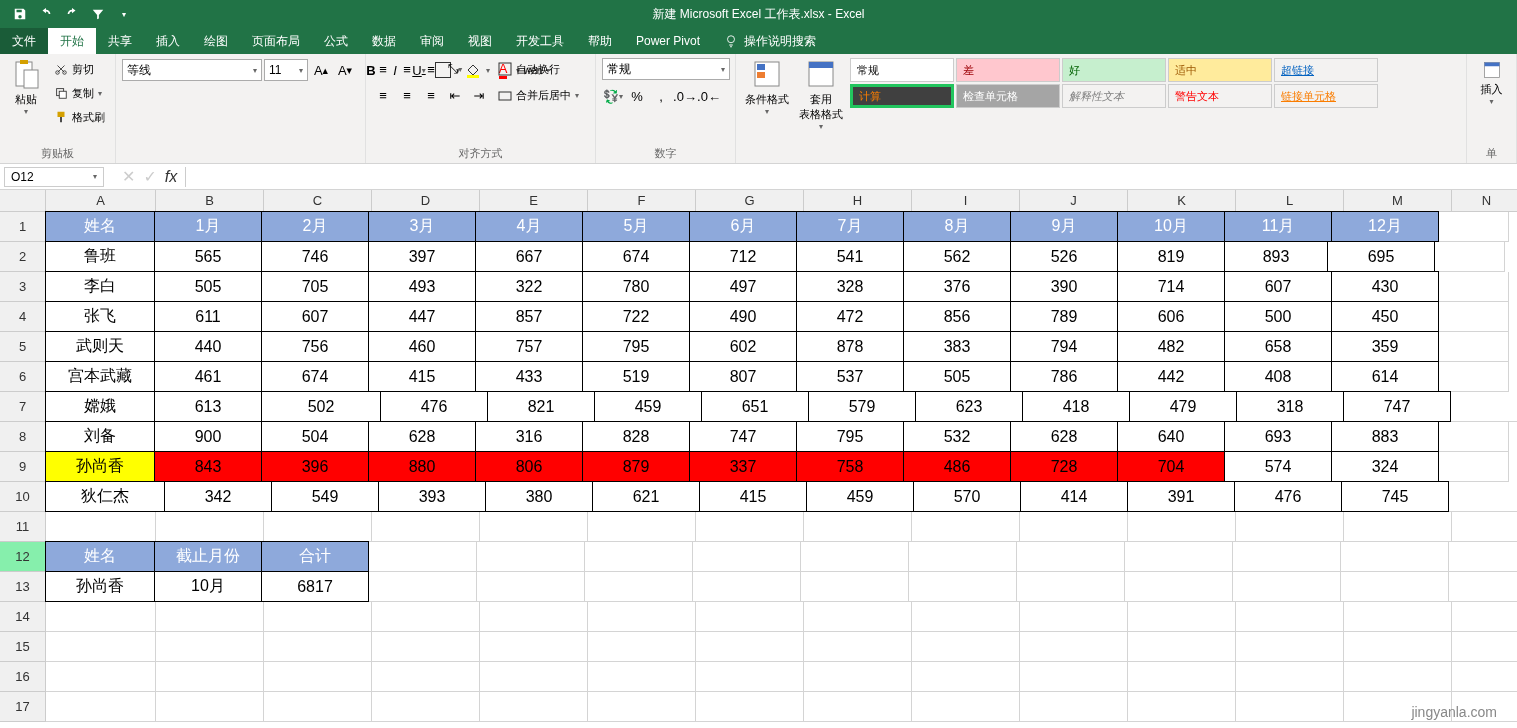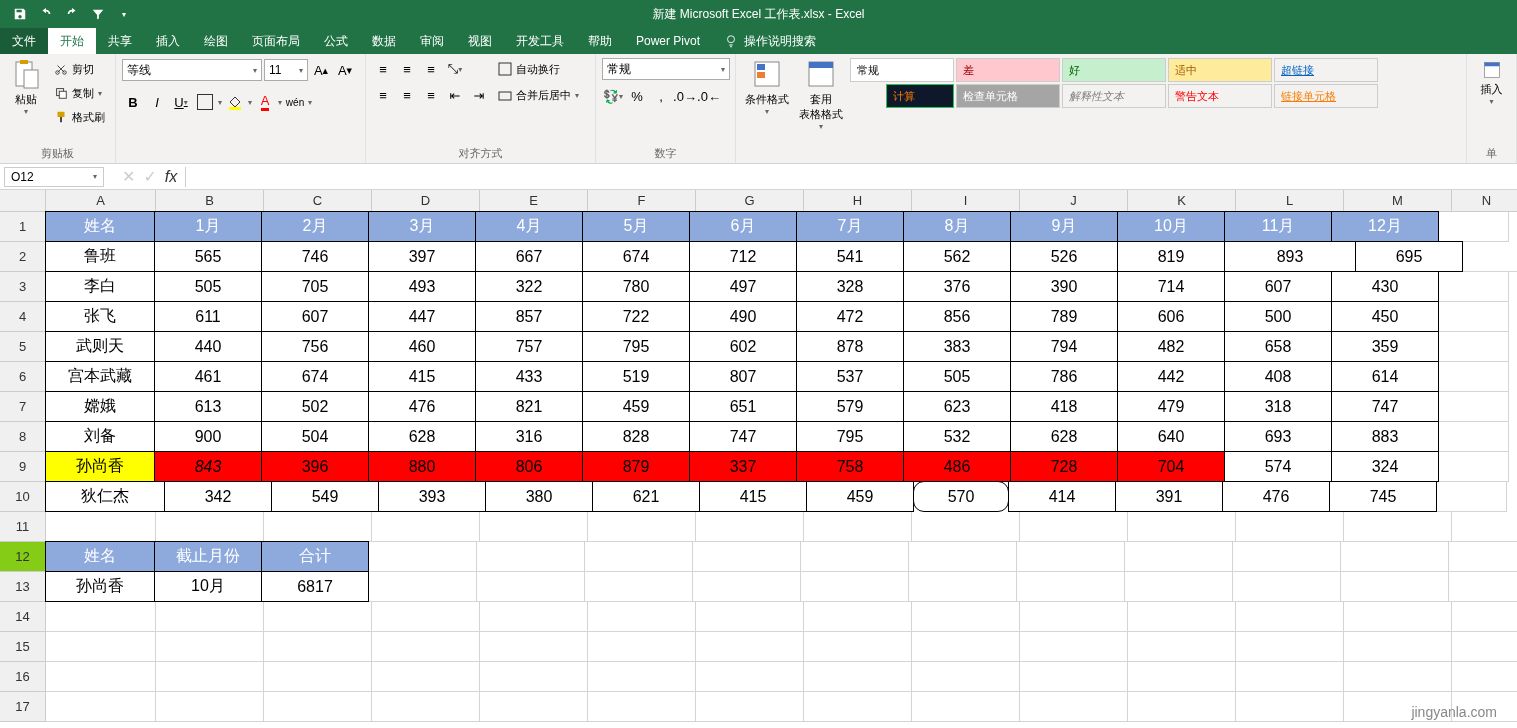--- a/index.html
+++ b/index.html
@@ -46,21 +46,21 @@
 .fmt-btn { display: flex; flex-direction: column; align-items: center; width: 50px; font-size: 11px; text-align: center; cursor: pointer; }
 .fmt-icon { width: 32px; height: 32px; margin-bottom: 2px; }
 
 .style-grid { display: grid; grid-template-columns: repeat(5, 104px); grid-template-rows: 24px 24px; gap: 2px; }
 .style-cell { border: 1px solid #ccc; font-size: 11px; display: flex; align-items: center; padding: 0 6px; }
 .style-normal { background: #fff; }
 .style-bad { background: #ffc7ce; color: #9c0006; }
 .style-good { background: #c6efce; color: #006100; }
 .style-neutral { background: #ffeb9c; color: #9c5700; }
 .style-link { color: #0563c1; text-decoration: underline; }
-.style-calc { background: #0f172a; color: #fa7d00; border: 1px solid #22c55e; margin-left: 36px; }
+.style-calc { background: #404040; color: #fa7d00; border: 3px solid #22c55e; }
 .style-check { background: #a5a5a5; color: #fff; }
 .style-explain { color: #7f7f7f; font-style: italic; }
 .style-warn { color: #ff0000; }
 .style-link2 { color: #fa7d00; text-decoration: underline; }
 
 
 .formula-bar { height: 26px; border-bottom: 1px solid #d4d4d4; display: flex; align-items: center; background: #fff; }
 .name-box { width: 100px; border: 1px solid #ccc; height: 20px; margin-left: 4px; padding: 0 6px; font-size: 12px; display: flex; align-items: center; justify-content: space-between; }
 .fb-btns { display: flex; align-items: center; padding: 0 8px; gap: 8px; border-right: 1px solid #ccc; height: 20px; margin-left: 10px; color: #ccc; }
 .fb-input { flex: 1; height: 20px; padding: 0 6px; font-size: 12px; border: none; }
@@ -72,21 +72,21 @@
 .col-h { border-right: 1px solid #ccc; display: flex; align-items: center; justify-content: center; font-size: 13px; color: #333; }
 .row-headers { position: absolute; left: 0; top: 22px; width: 46px; background: #f0f0f0; border-right: 1px solid #ccc; }
 .row-h { border-bottom: 1px solid #ccc; display: flex; align-items: center; justify-content: center; font-size: 13px; color: #333; height: 30px; }
 .cells { position: absolute; left: 46px; top: 22px; }
 .row { display: flex; height: 30px; }
 .cell { border-right: 1px solid #d4d4d4; border-bottom: 1px solid #d4d4d4; display: flex; align-items: center; justify-content: center; font-size: 16px; background: #fff; overflow: hidden; }
 .cell.bordered { border: 1px solid #000; margin: -1px 0 0 -1px; }
 .cell.header-blue { background: #8ea9db; color: #fff; font-weight: normal; }
 .cell.yellow { background: #ffff00; }
 .cell.red { background: #ff0000; }
-.row-h.sel { background: #84cc16; }
+.row-h.sel { background: #86efac; }
 
 .watermark { position: absolute; right: 20px; bottom: 10px; font-size: 28px; font-weight: bold; color: rgba(0,0,0,0.7); font-style: italic; text-shadow: 2px 2px 0 #fff; }
 .watermark2 { position: absolute; right: 20px; bottom: 10px; font-size: 14px; color: #888; }
 
 .caret { font-size: 8px; color: #666; }
 .ins-icon { width: 40px; height: 48px; display: flex; flex-direction: column; align-items: center; justify-content: center; font-size: 11px; }
 </style>
 </head>
 <body>
 
@@ -178,21 +178,21 @@
               <path d="M7 8v6h2V8z" fill="#333"></path>
             </svg>
             <span>格式刷</span>
           </div>
       </div>
     </div>
     <div class="ribbon-group-label">剪贴板</div>
   </div>
 
   <div class="ribbon-group" style="width:250px">
-    <div class="ribbon-content" style="flex-direction:column">
+    <div class="ribbon-content" style="flex-direction:row">
       <div class="font-row">
         <div class="font-select">
             <span>等线</span>
             <span class="caret">▾</span>
           </div>
         <div class="size-select">
             <span>11</span>
             <span class="caret">▾</span>
           </div>
         <div class="icon-btn">A<sup>▴</sup></div>
@@ -398,21 +398,21 @@
         <div class="cell bordered" style="width: 108px;">565</div>
         <div class="cell bordered" style="width: 108px;">746</div>
         <div class="cell bordered" style="width: 108px;">397</div>
         <div class="cell bordered" style="width: 108px;">667</div>
         <div class="cell bordered" style="width: 108px;">674</div>
         <div class="cell bordered" style="width: 108px;">712</div>
         <div class="cell bordered" style="width: 108px;">541</div>
         <div class="cell bordered" style="width: 108px;">562</div>
         <div class="cell bordered" style="width: 108px;">526</div>
         <div class="cell bordered" style="width: 108px;">819</div>
-        <div class="cell bordered" style="width: 132px;">893</div>
+        <div class="cell bordered" style="width: 104px;">893</div>
         <div class="cell bordered" style="width: 108px;">695</div>
         <div class="cell" style="width: 70px;"></div>
       </div>
       <div class="row">
         <div class="cell bordered" style="width: 110px;">李白</div>
         <div class="cell bordered" style="width: 108px;">505</div>
         <div class="cell bordered" style="width: 108px;">705</div>
         <div class="cell bordered" style="width: 108px;">493</div>
         <div class="cell bordered" style="width: 108px;">322</div>
         <div class="cell bordered" style="width: 108px;">780</div>
@@ -469,21 +469,21 @@
         <div class="cell bordered" style="width: 108px;">505</div>
         <div class="cell bordered" style="width: 108px;">786</div>
         <div class="cell bordered" style="width: 108px;">442</div>
         <div class="cell bordered" style="width: 108px;">408</div>
         <div class="cell bordered" style="width: 108px;">614</div>
         <div class="cell" style="width: 70px;"></div>
       </div>
       <div class="row">
         <div class="cell bordered" style="width: 110px;">嫦娥</div>
         <div class="cell bordered" style="width: 108px;">613</div>
-        <div class="cell bordered" style="width: 108px;">502</div>
+        <div class="cell bordered" style="width: 120px;">502</div>
         <div class="cell bordered" style="width: 108px;">476</div>
         <div class="cell bordered" style="width: 108px;">821</div>
         <div class="cell bordered" style="width: 108px;">459</div>
         <div class="cell bordered" style="width: 108px;">651</div>
         <div class="cell bordered" style="width: 108px;">579</div>
         <div class="cell bordered" style="width: 108px;">623</div>
         <div class="cell bordered" style="width: 108px;">418</div>
         <div class="cell bordered" style="width: 108px;">479</div>
         <div class="cell bordered" style="width: 108px;">318</div>
         <div class="cell bordered" style="width: 108px;">747</div>
@@ -500,21 +500,21 @@
         <div class="cell bordered" style="width: 108px;">795</div>
         <div class="cell bordered" style="width: 108px;">532</div>
         <div class="cell bordered" style="width: 108px;">628</div>
         <div class="cell bordered" style="width: 108px;">640</div>
         <div class="cell bordered" style="width: 108px;">693</div>
         <div class="cell bordered" style="width: 108px;">883</div>
         <div class="cell" style="width: 70px;"></div>
       </div>
       <div class="row">
         <div class="cell bordered yellow" style="width: 110px;">孙尚香</div>
-        <div class="cell bordered red" style="width: 108px; font-style: italic;">843</div>
+        <div class="cell bordered red" style="width: 108px;">843</div>
         <div class="cell bordered red" style="width: 108px;">396</div>
         <div class="cell bordered red" style="width: 108px;">880</div>
         <div class="cell bordered red" style="width: 108px;">806</div>
         <div class="cell bordered red" style="width: 108px;">879</div>
         <div class="cell bordered red" style="width: 108px;">337</div>
         <div class="cell bordered red" style="width: 108px;">758</div>
         <div class="cell bordered red" style="width: 108px;">486</div>
         <div class="cell bordered red" style="width: 108px;">728</div>
         <div class="cell bordered red" style="width: 108px;">704</div>
         <div class="cell bordered" style="width: 108px;">574</div>
@@ -523,21 +523,21 @@
       </div>
       <div class="row">
         <div class="cell bordered" style="width: 120px;">狄仁杰</div>
         <div class="cell bordered" style="width: 108px;">342</div>
         <div class="cell bordered" style="width: 108px;">549</div>
         <div class="cell bordered" style="width: 108px;">393</div>
         <div class="cell bordered" style="width: 108px;">380</div>
         <div class="cell bordered" style="width: 108px;">621</div>
         <div class="cell bordered" style="width: 108px;">415</div>
         <div class="cell bordered" style="width: 108px;">459</div>
-        <div class="cell bordered" style="width: 96px; border-radius: 11px;">570</div>
+        <div class="cell bordered" style="width: 108px;">570</div>
         <div class="cell bordered" style="width: 108px;">414</div>
         <div class="cell bordered" style="width: 108px;">391</div>
         <div class="cell bordered" style="width: 108px;">476</div>
         <div class="cell bordered" style="width: 108px;">745</div>
         <div class="cell" style="width: 70px;"></div>
       </div>
       <div class="row">
         <div class="cell" style="width: 110px;"></div>
         <div class="cell" style="width: 108px;"></div>
         <div class="cell" style="width: 108px;"></div>

